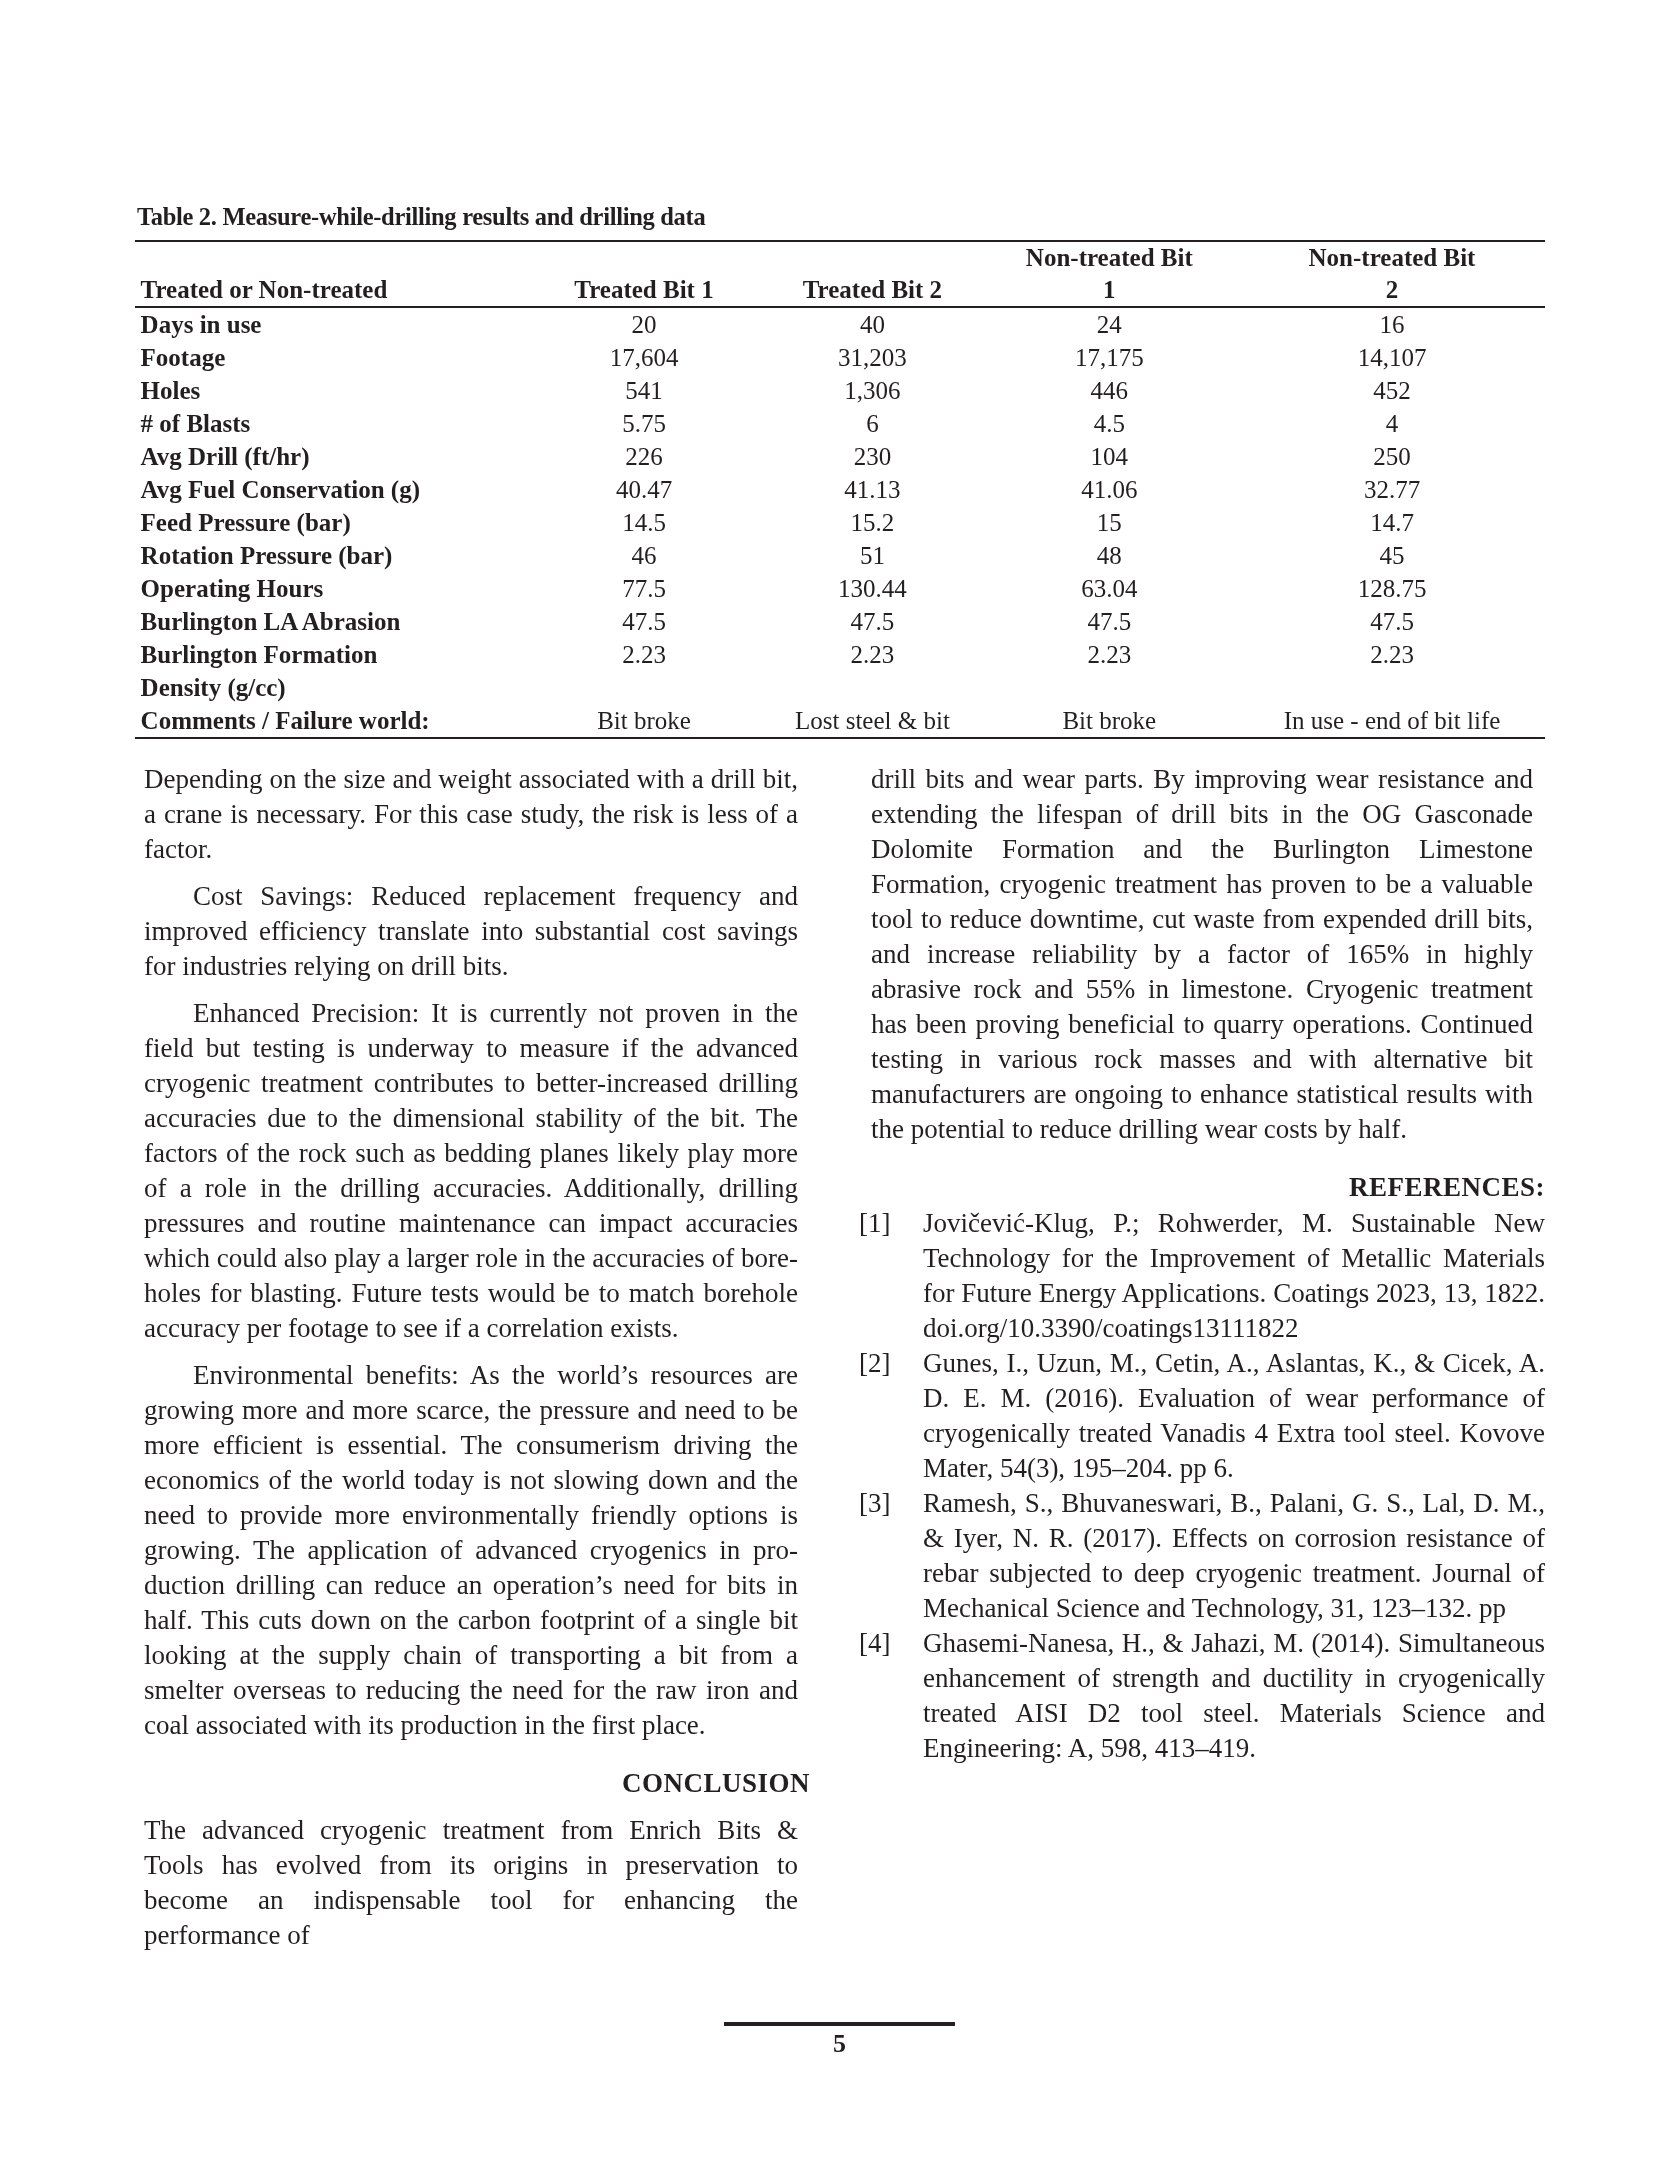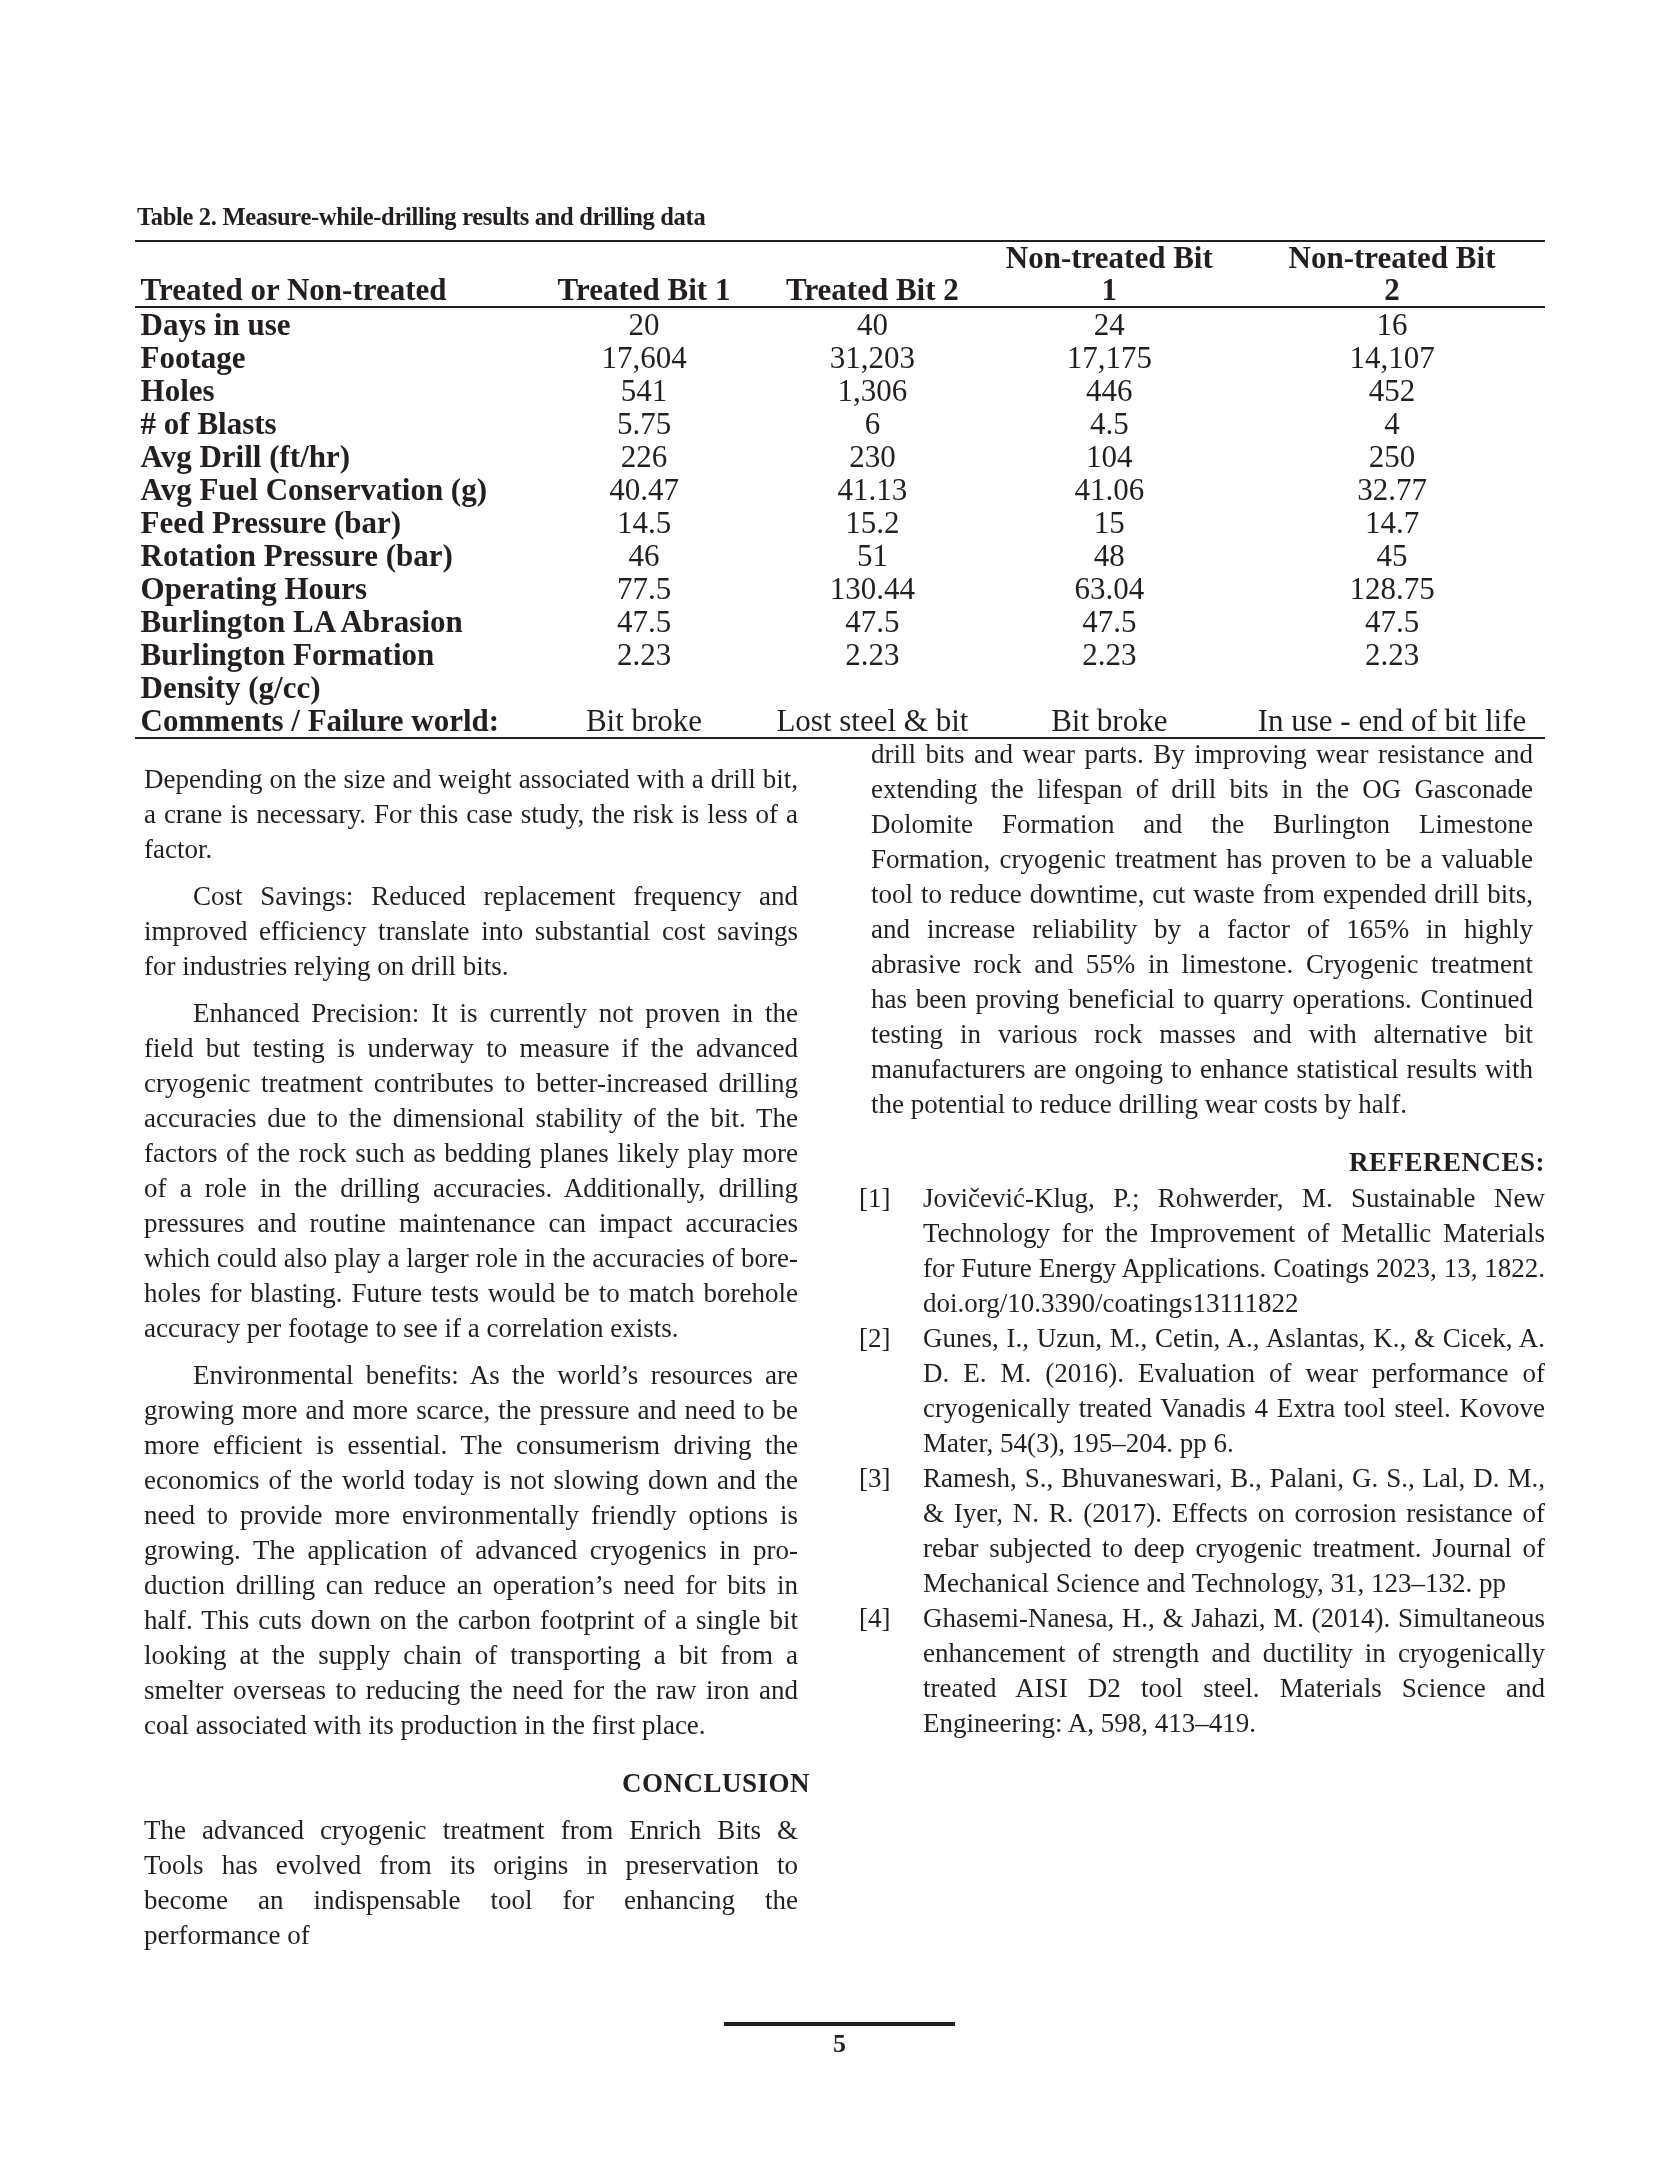--- a/index.html
+++ b/index.html
@@ -2,33 +2,33 @@
 <html style="font-size:15px"><head>
 <meta charset="utf-8">
 <style>
   html, body { margin: 0; padding: 0; background: #ffffff; }
   body {
     width: 1680px; height: 2174px; position: relative; overflow: hidden;
     font-family: "Liberation Serif", "DejaVu Serif", serif; color: #231f20;
   }
   .table-wrap { position: absolute; left: 135px; top: 174px; width: 1410px; margin-top: 28px; }
   .table-title { font-size: 24.5px; font-weight: bold; letter-spacing: -0.3px; margin: 0 0 7.5px 1.9px; line-height: 30px; }
-  table { width: 100%; border-collapse: collapse; font-size: 31px; }
+  table { width: 100%; border-collapse: collapse; font-size: 25px; }
   thead tr.top th { border-top: 2.8px solid #231f20; }
   thead tr.bottom th { border-bottom: 2.8px solid #231f20; }
   th { font-weight: bold; text-align: center; line-height: 32px; padding: 0; vertical-align: bottom; }
   th.first, td.first { text-align: left; padding-left: 5.6px; }
   td { text-align: center; line-height: 33px; padding: 0; vertical-align: top; }
   td.first { font-weight: bold; }
   tbody tr:last-child td { border-bottom: 2.8px solid #231f20; }
   col.c0 { width: 27.5%; } col.c1 { width: 17.2%; } col.c2 { width: 15.2%; } col.c3 { width: 18.4%; } col.c4 { width: 21.7%; }
 
   .col { position: absolute; font-size: 27px; line-height: 35px; text-align: justify; }
   .col-left { left: 132px; top: 750px; width: 678px; }
-  .col-right { left: 859px; top: 725px; width: 686px; }
+  .col-right { left: 859px; top: 750px; width: 686px; }
   .col p { margin: 12px; }
   .col p.indent { text-indent: 49px; }
   .section-heading { font-weight: bold; font-size: 27px; letter-spacing: 0.5px; margin: 22.6px 0 1.9px 0; line-height: 35px; text-align: right; }
   .ref { display: flex; }
   .ref-num { width: 64px; flex: none; }
   .ref-text { flex: 1; text-align: justify; }
 
   .page-rule { position: absolute; left: 724px; top: 2022px; width: 231px; height: 3.8px; background: #231f20; }
   .page-number { position: absolute; left: 724px; width: 231px; top: 2029px; text-align: center; font-weight: bold; font-size: 26px; }
 </style>

